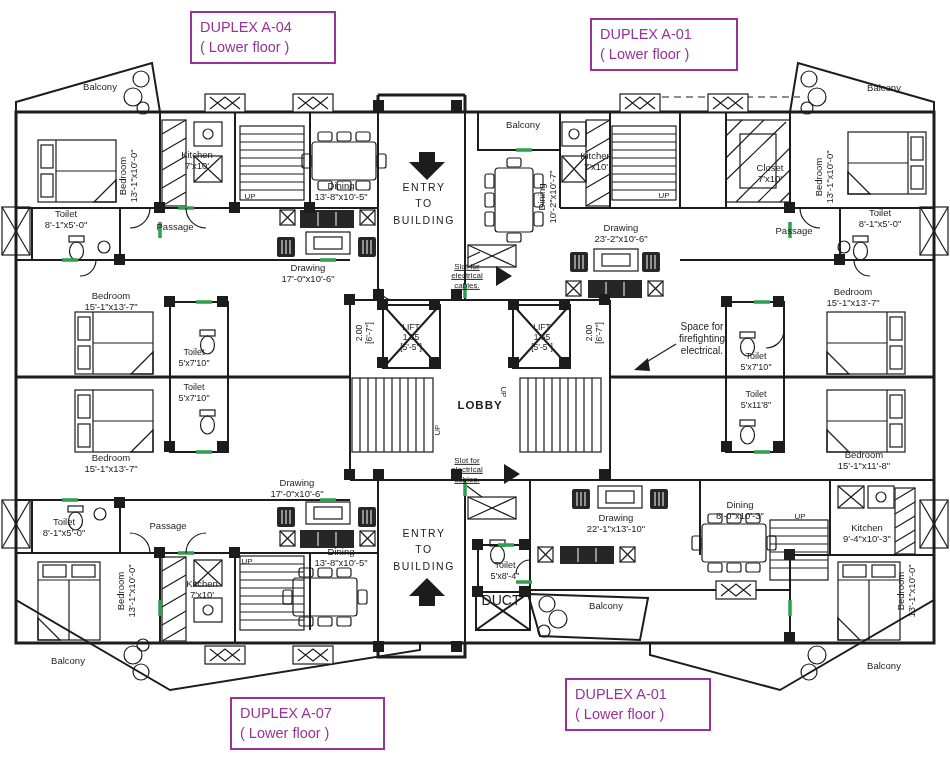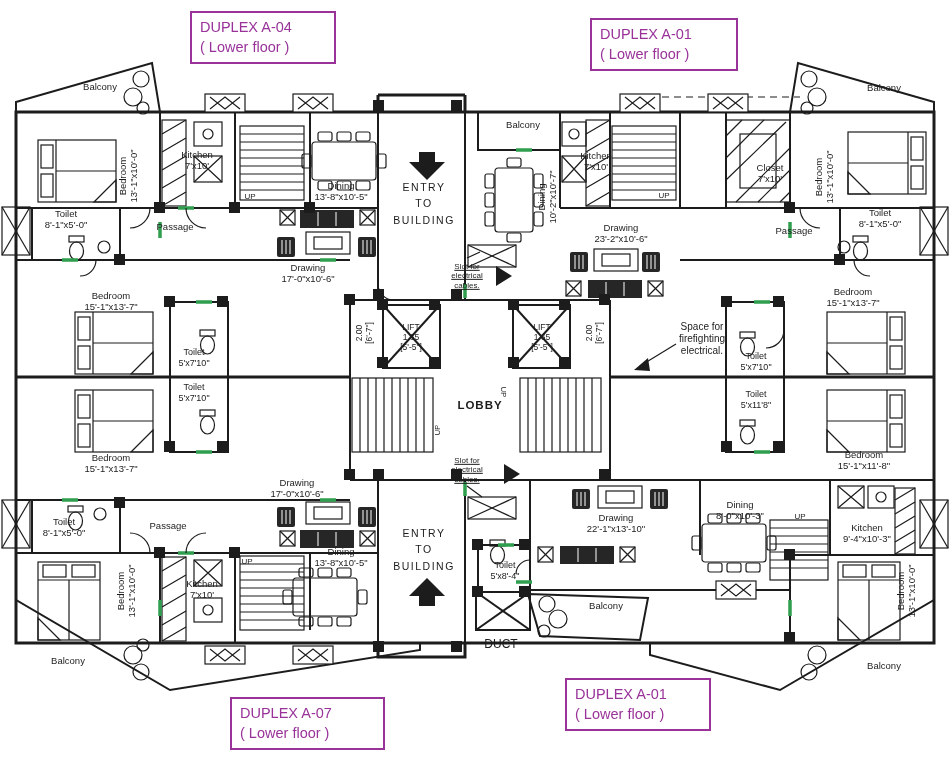--- a/index.html
+++ b/index.html
@@ -573,21 +573,21 @@
       </div>
       <div class="lbl u" style="left: 467px; top: 470px; font-size: 8px; transform: translate(-50%, -50%);">
         <div>Slot for</div>
         <div>electrical</div>
         <div>cables.</div>
       </div>
       <div class="lbl" style="left: 505px; top: 571px; font-size: 9px; transform: translate(-50%, -50%);">
         <div>Toilet</div>
         <div>5'x8'-4"</div>
       </div>
-      <div class="lbl" style="left: 501px; top: 644px; font-size: 12px; transform: translate(-50%, -50%);">
+      <div class="lbl" style="left: 501px; top: 600px; font-size: 14px; transform: translate(-50%, -50%);">
         <div>DUCT</div>
       </div>
       <div class="lbl" style="left: 606px; top: 606px; font-size: 9.5px; transform: translate(-50%, -50%);">
         <div>Balcony</div>
       </div>
       <div class="lbl" style="left: 616px; top: 523px; font-size: 9.5px; transform: translate(-50%, -50%);">
         <div>Drawing</div>
         <div>22'-1"x13'-10"</div>
       </div>
       <div class="lbl" style="left: 740px; top: 510px; font-size: 9.5px; transform: translate(-50%, -50%);">

